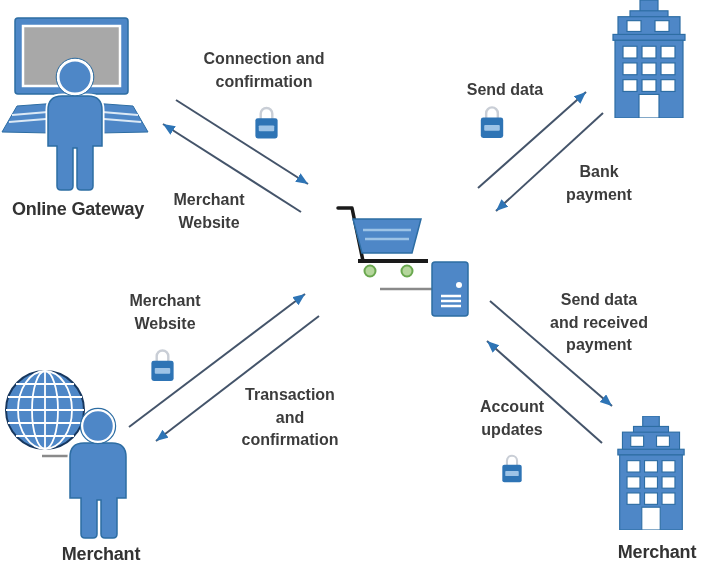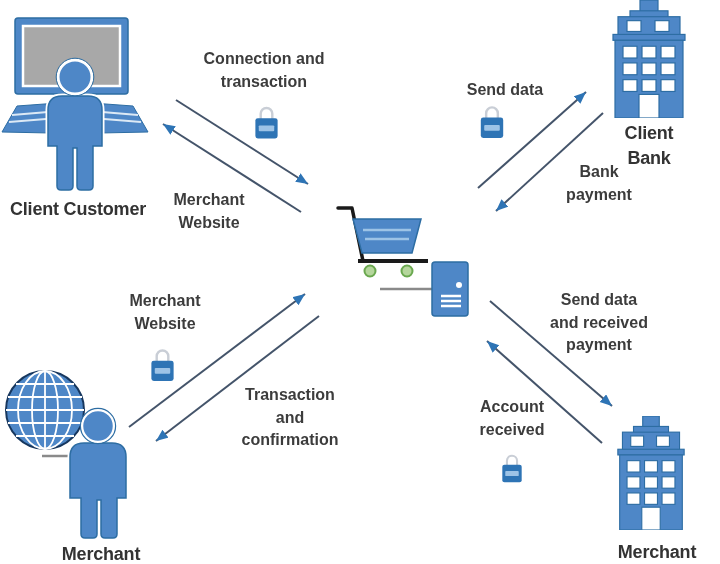--- a/index.html
+++ b/index.html
@@ -141,35 +141,34 @@
       <use href="#lock-shape"></use>
     </svg>
   <svg class="abs" style="left:148px;top:346px" width="29" height="37" viewBox="0 0 30 38">
       <use href="#lock-shape"></use>
     </svg>
   <svg class="abs" style="left:499px;top:452px" width="26" height="32" viewBox="0 0 30 38">
       <use href="#lock-shape"></use>
     </svg>
 
   <div class="edge-label" style="left:264px;top:48px">Connection and
-transaction</div>
+confirmation</div>
   <div class="edge-label" style="left:209px;top:189px">Merchant
 Website</div>
   <div class="edge-label" style="left:505px;top:79px">Send data</div>
   <div class="edge-label" style="left:599px;top:161px">Bank
 payment</div>
   <div class="edge-label" style="left:599px;top:289px">Send data
 and received
 payment</div>
   <div class="edge-label" style="left:512px;top:396px">Account
-received</div>
+updates</div>
   <div class="edge-label" style="left:165px;top:290px">Merchant
 Website</div>
   <div class="edge-label" style="left:290px;top:384px">Transaction
 and
 confirmation</div>
 
-  <div class="node-label" style="left:78px;top:197px">Client Customer</div>
-  <div class="node-label" style="left:649px;top:121px">Client Bank</div>
+  <div class="node-label" style="left:78px;top:197px">Online Gateway</div>
   <div class="node-label" style="left:101px;top:542px">Merchant</div>
   <div class="node-label" style="left:657px;top:540px">Merchant Bank</div>
 
 </div>
 
 </body></html>

